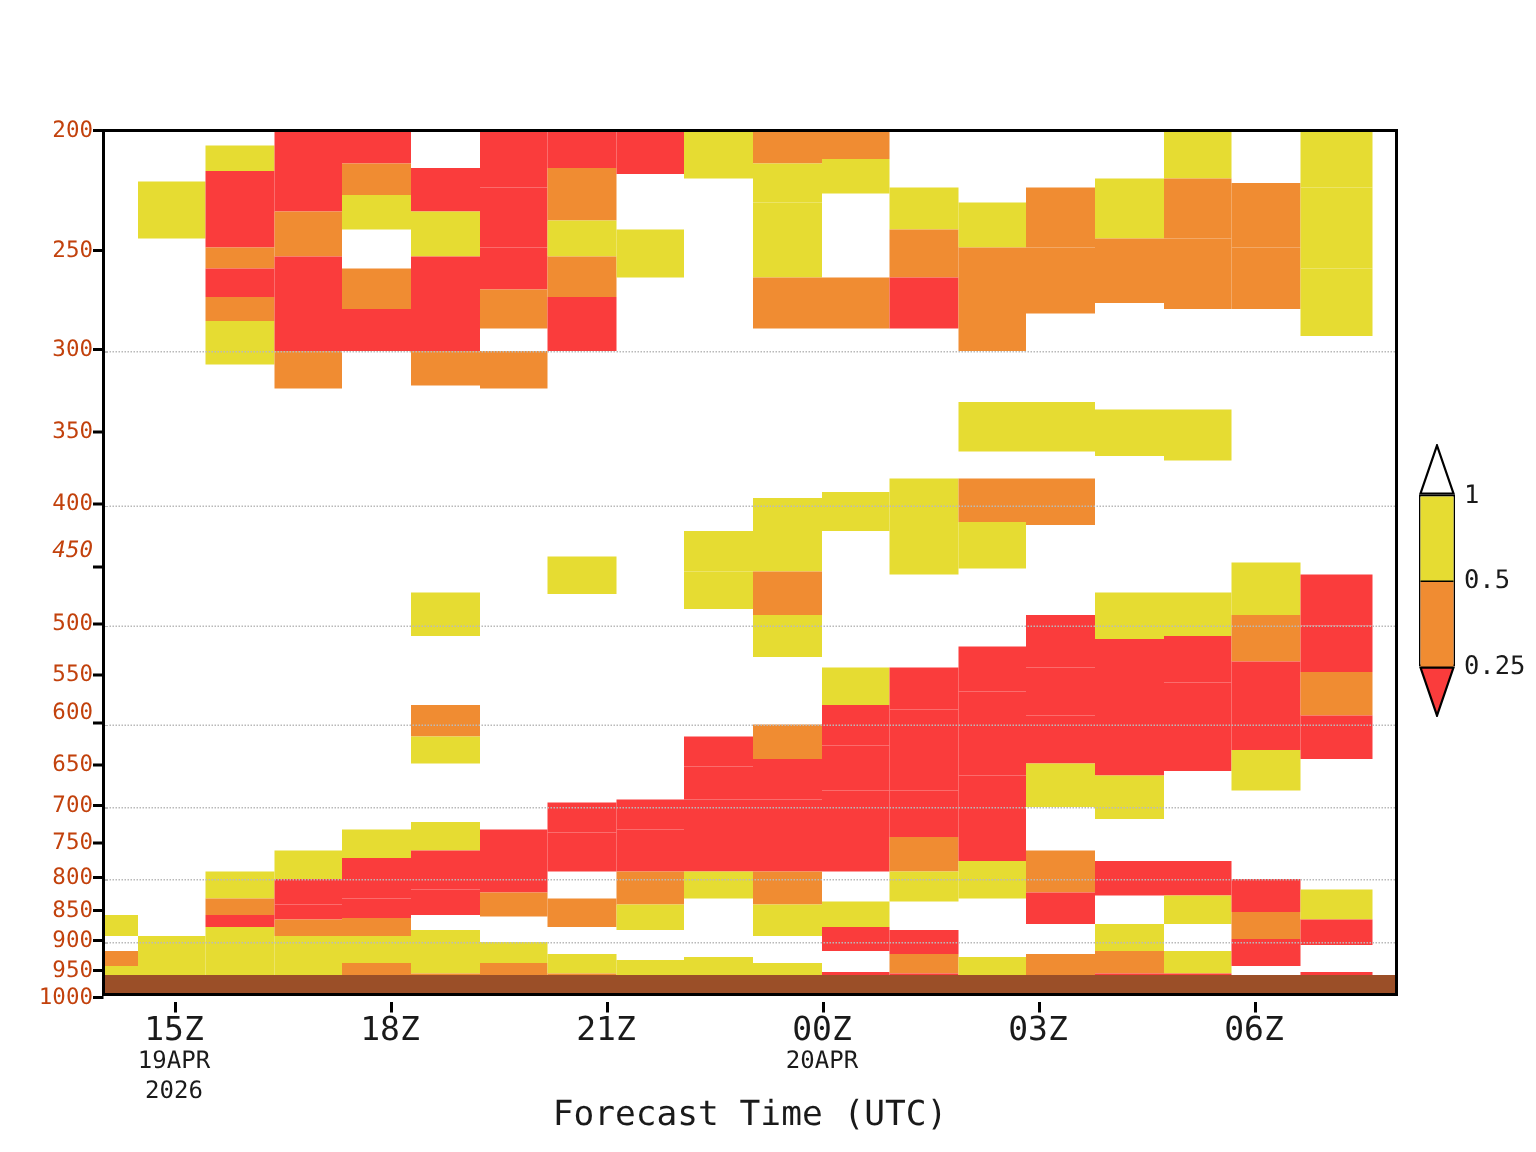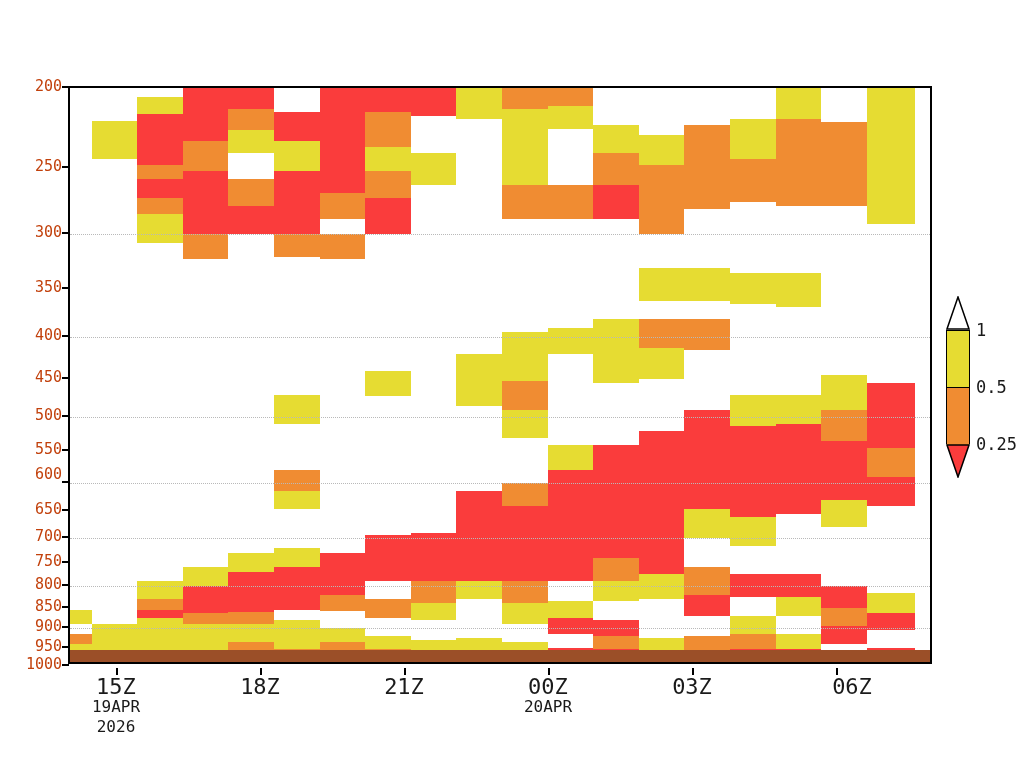--- a/index.html
+++ b/index.html
@@ -205,21 +205,21 @@
 
 <div id="stage">
 
 
   <div id="y-axis-labels">
       <div class="ytick-label" style="top: 0px;">200</div>
       <div class="ytick-label" style="top: 80.1379px;">250</div>
       <div class="ytick-label" style="top: 145.615px;">300</div>
       <div class="ytick-label" style="top: 200.976px;">350</div>
       <div class="ytick-label" style="top: 248.931px;">400</div>
-      <div class="ytick-label" style="top: 291px;">450</div>
+      <div class="ytick-label" style="top: 280px; font-style: italic;">450</div>
       <div class="ytick-label" style="top: 329.069px;">500</div>
       <div class="ytick-label" style="top: 363.298px;">550</div>
       <div class="ytick-label" style="top: 388px;">600</div>
       <div class="ytick-label" style="top: 423.292px;">650</div>
       <div class="ytick-label" style="top: 449.907px;">700</div>
       <div class="ytick-label" style="top: 474.684px;">750</div>
       <div class="ytick-label" style="top: 497.862px;">800</div>
       <div class="ytick-label" style="top: 519.634px;">850</div>
       <div class="ytick-label" style="top: 540.162px;">900</div>
       <div class="ytick-label" style="top: 559.579px;">950</div>
@@ -497,24 +497,25 @@
       <div class="xtick-mark" style="left: 480px;"></div>
       <div class="xtick-group" style="left: 480px;">
         <div class="xtick-primary">00Z</div>
         <div class="xtick-secondary">20APR</div>
       </div>
       <div class="xtick-mark" style="left: 624px;"></div>
       <div class="xtick-group" style="left: 624px;">
         <div class="xtick-primary">03Z</div>
       </div>
       <div class="xtick-mark" style="left: 768px;"></div>
-      <div class="xtick-group" style="left: 784px;">
+      <div class="xtick-group" style="left: 768px;">
         <div class="xtick-primary">06Z</div>
       </div>
     </div>
+  <div id="x-axis-title">Forecast Time (UTC)</div>
 
   <div id="colorbar">
     <div id="cb-cap-top">
       <svg width="24" height="34" viewBox="0 0 24 34">
         <polygon points="12,1 23,33 1,33" fill="#ffffff" stroke="#000000" stroke-width="1.5"></polygon>
       </svg>
     </div>
     <div id="cb-body">
         <div class="cb-seg divider" style="top: 0px; height: 57px; background: rgb(230, 220, 50);"></div>
         <div class="cb-seg" style="top: 57px; height: 57px; background: rgb(240, 140, 50);"></div>

